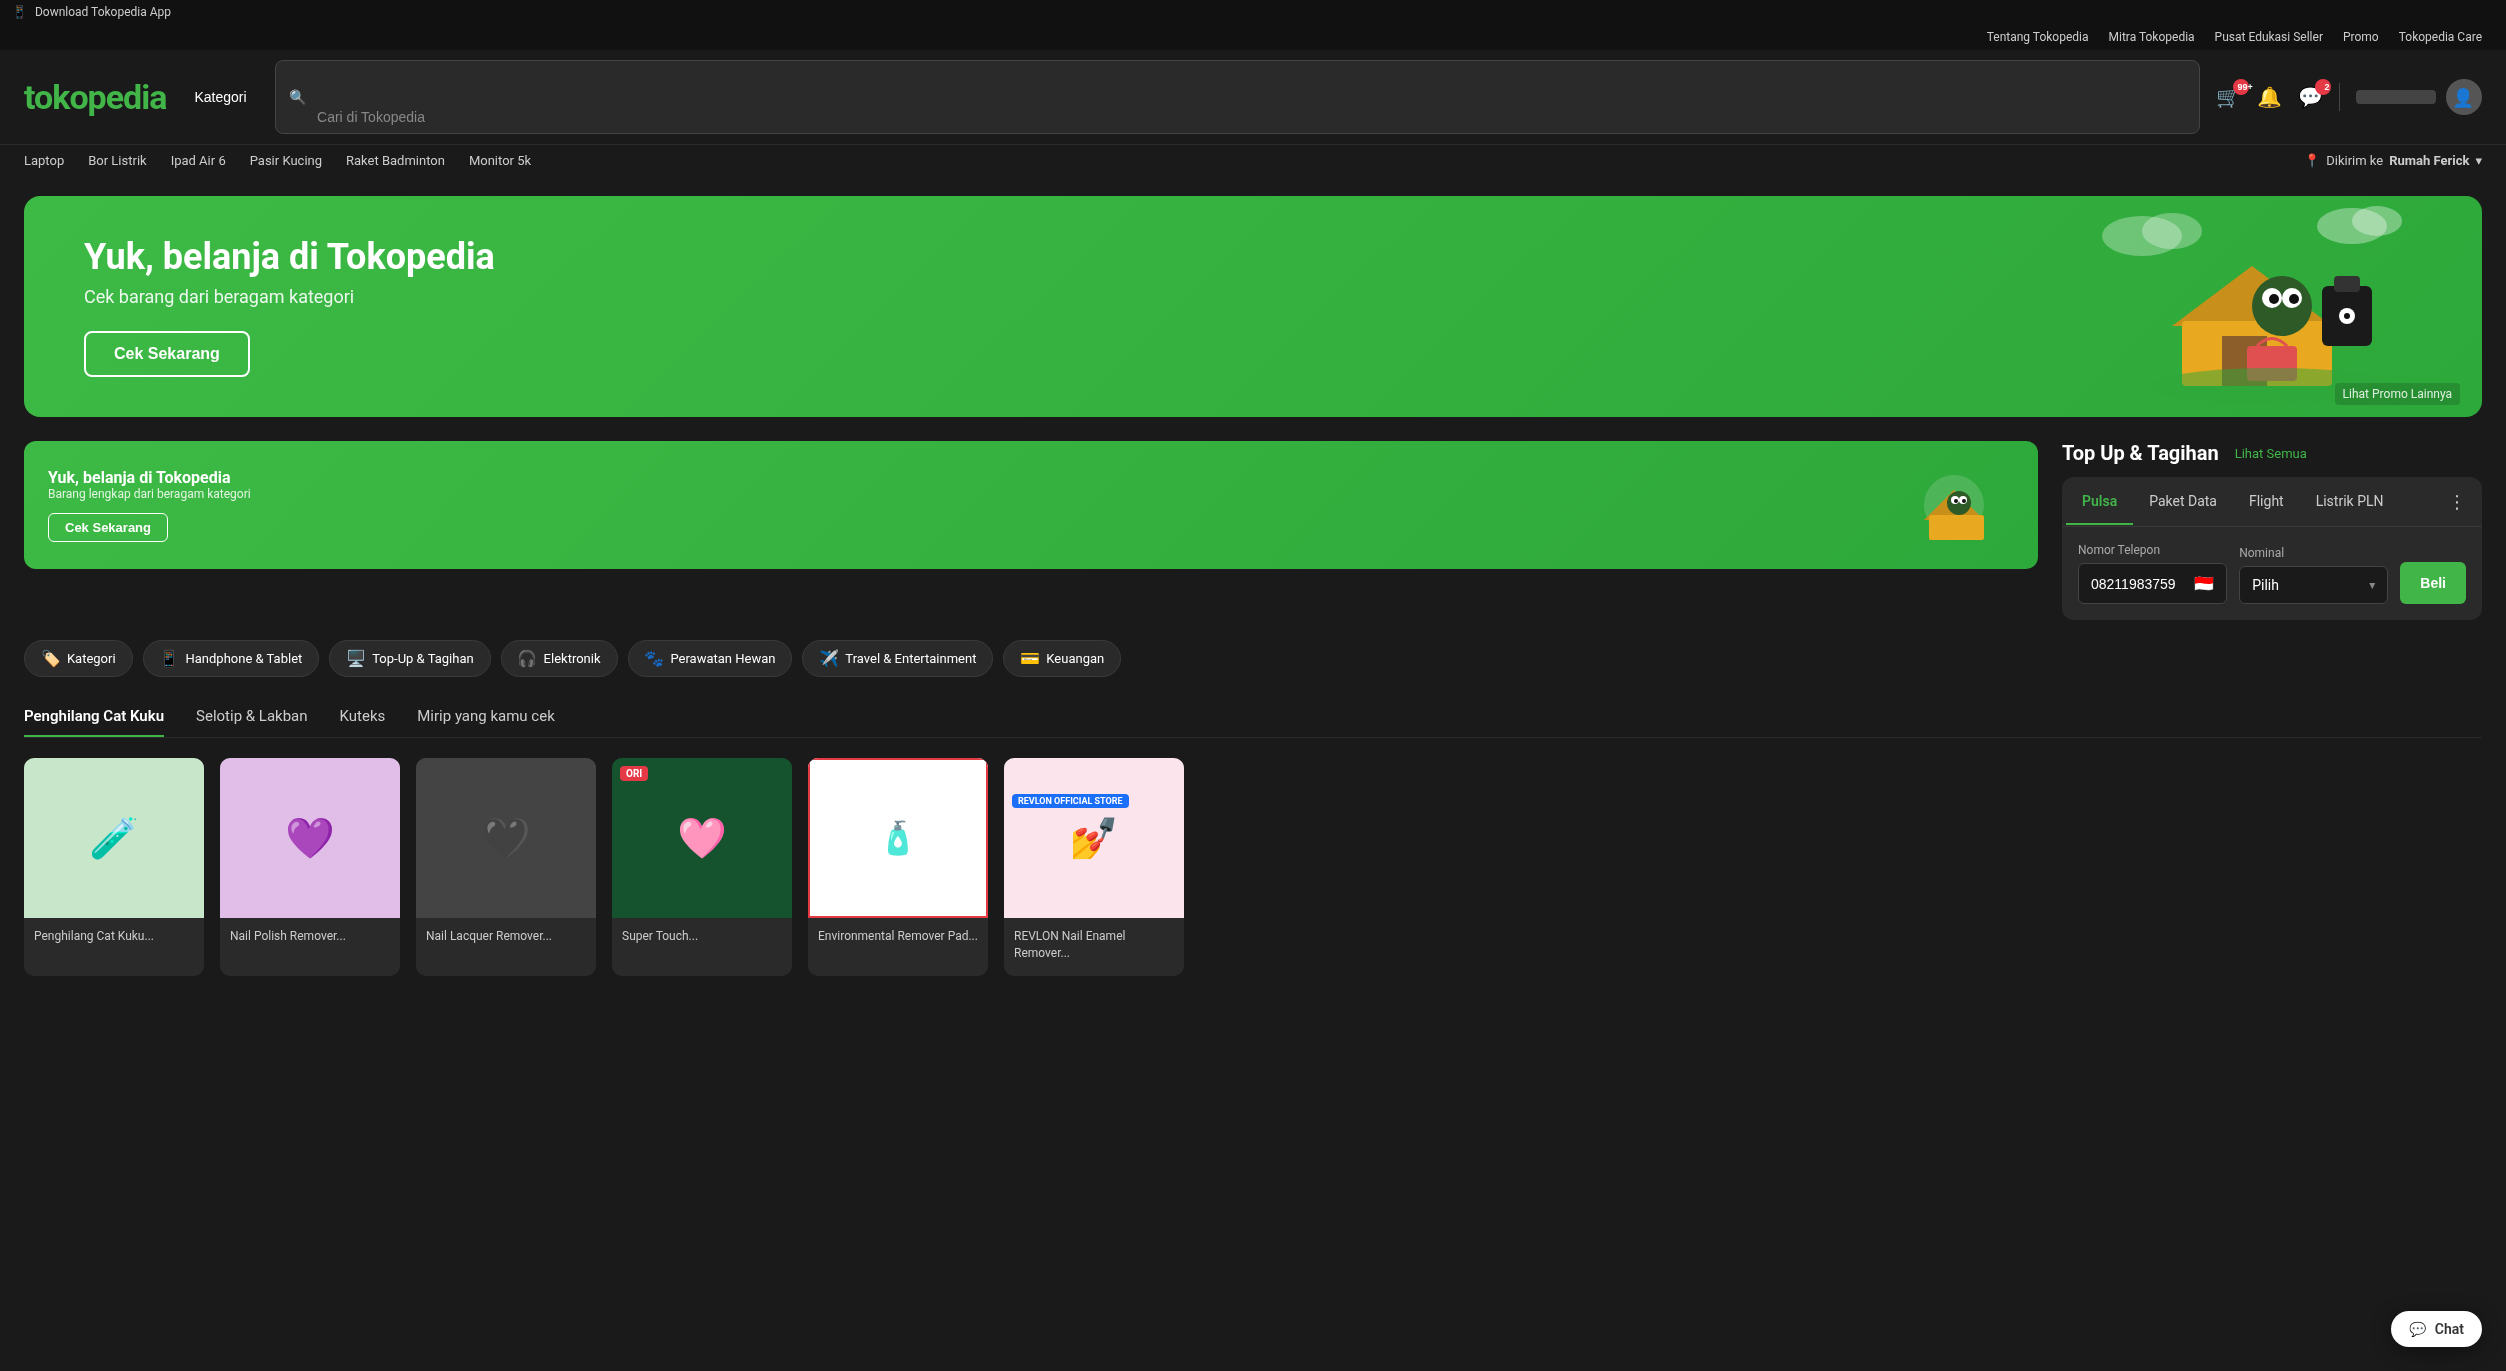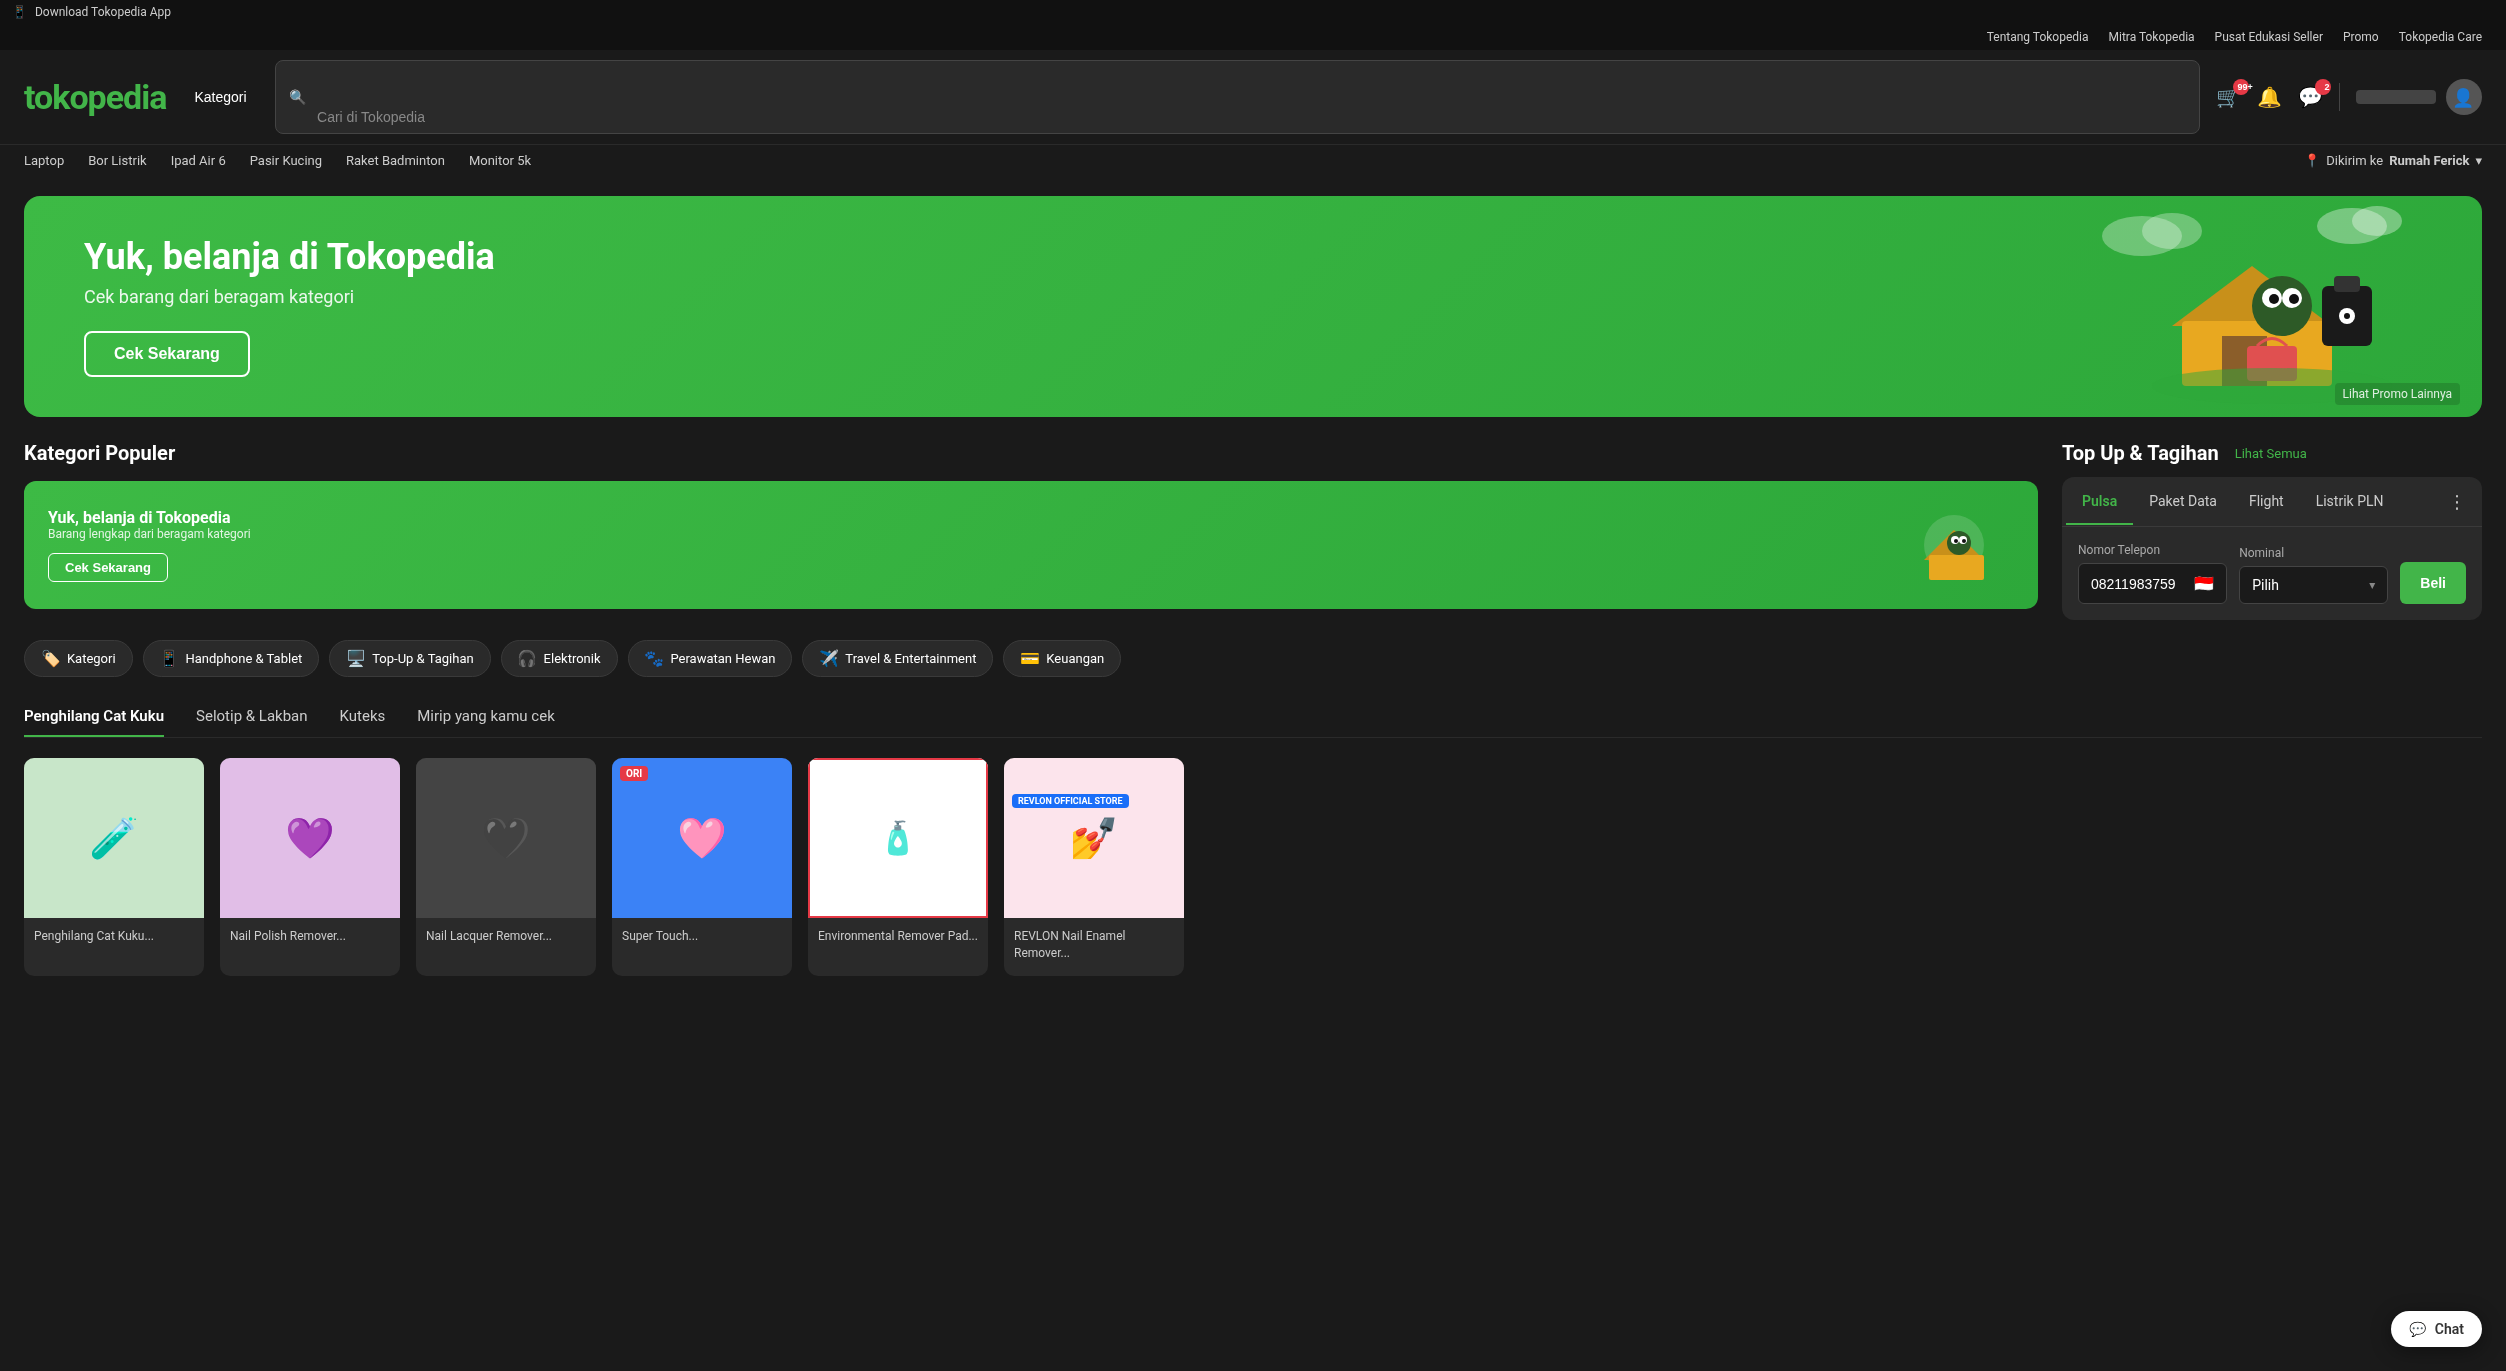--- a/index.html
+++ b/index.html
@@ -607,21 +607,20 @@
         <ellipse cx="190" cy="180" rx="120" ry="18" fill="#2da83a" opacity="0.5"></ellipse>
       </svg>
     </div>
     <span class="banner-promo-link">Lihat Promo Lainnya</span>
   </div>
 </div>
 
 <div class="main-content">
 
   <div class="kategori-section">
-    <div class="section-title">Kategori Populer</div>
     <div class="kategori-banner">
       <div class="kategori-banner-text">
         <h3>Yuk, belanja di Tokopedia</h3>
         <p>Barang lengkap dari beragam kategori</p>
         <button class="kategori-banner-btn">Cek Sekarang</button>
       </div>
 
       <div style="width:130px;height:80px;">
         <svg width="130" height="80" viewBox="0 0 130 80">
           <circle cx="70" cy="40" r="30" fill="rgba(255,255,255,0.15)"></circle>
@@ -732,21 +731,21 @@
     <div class="product-card">
       <div class="product-img" style="background:#444;">
         <span>🖤</span>
       </div>
       <div class="product-info">
         <div class="product-name">Nail Lacquer Remover...</div>
       </div>
     </div>
 
     <div class="product-card">
-      <div class="product-img" style="background:#3b82f6;">
+      <div class="product-img" style="background:#14532d;">
         <div class="product-badge">ORI</div>
         <span>🩷</span>
       </div>
       <div class="product-info">
         <div class="product-name">Super Touch...</div>
       </div>
     </div>
 
     <div class="product-card">
       <div class="product-img product-img-special" style="border: 2px solid #e63946;">

